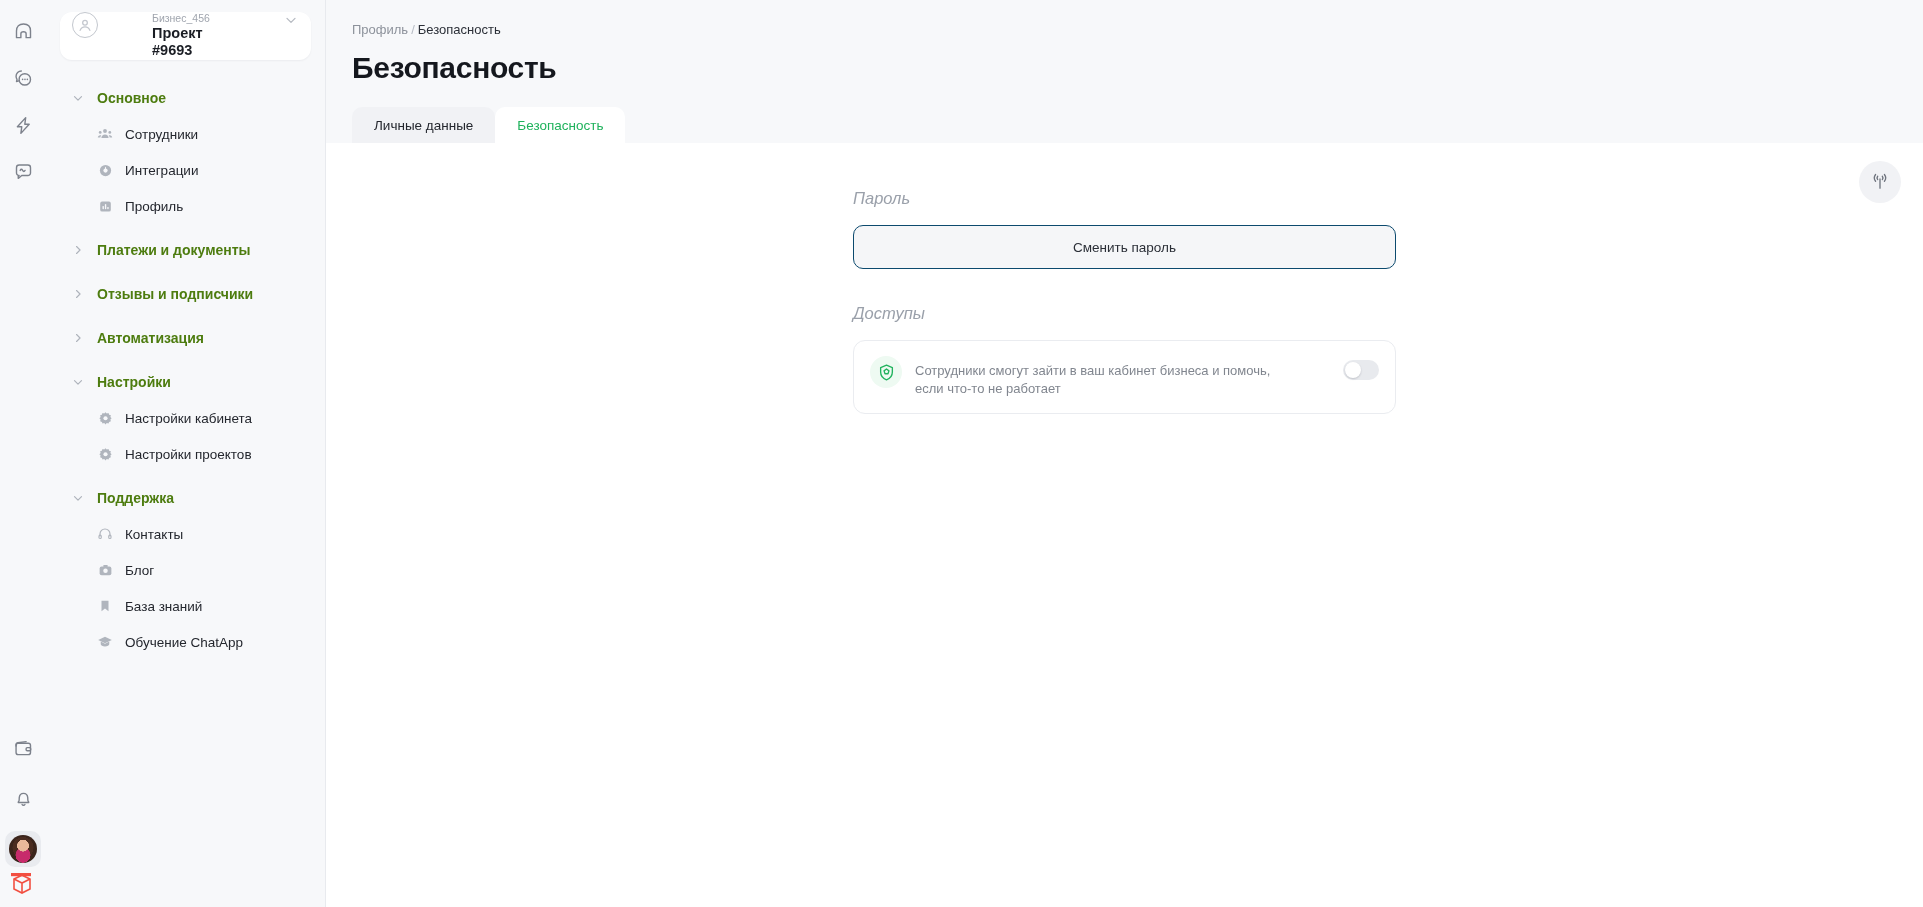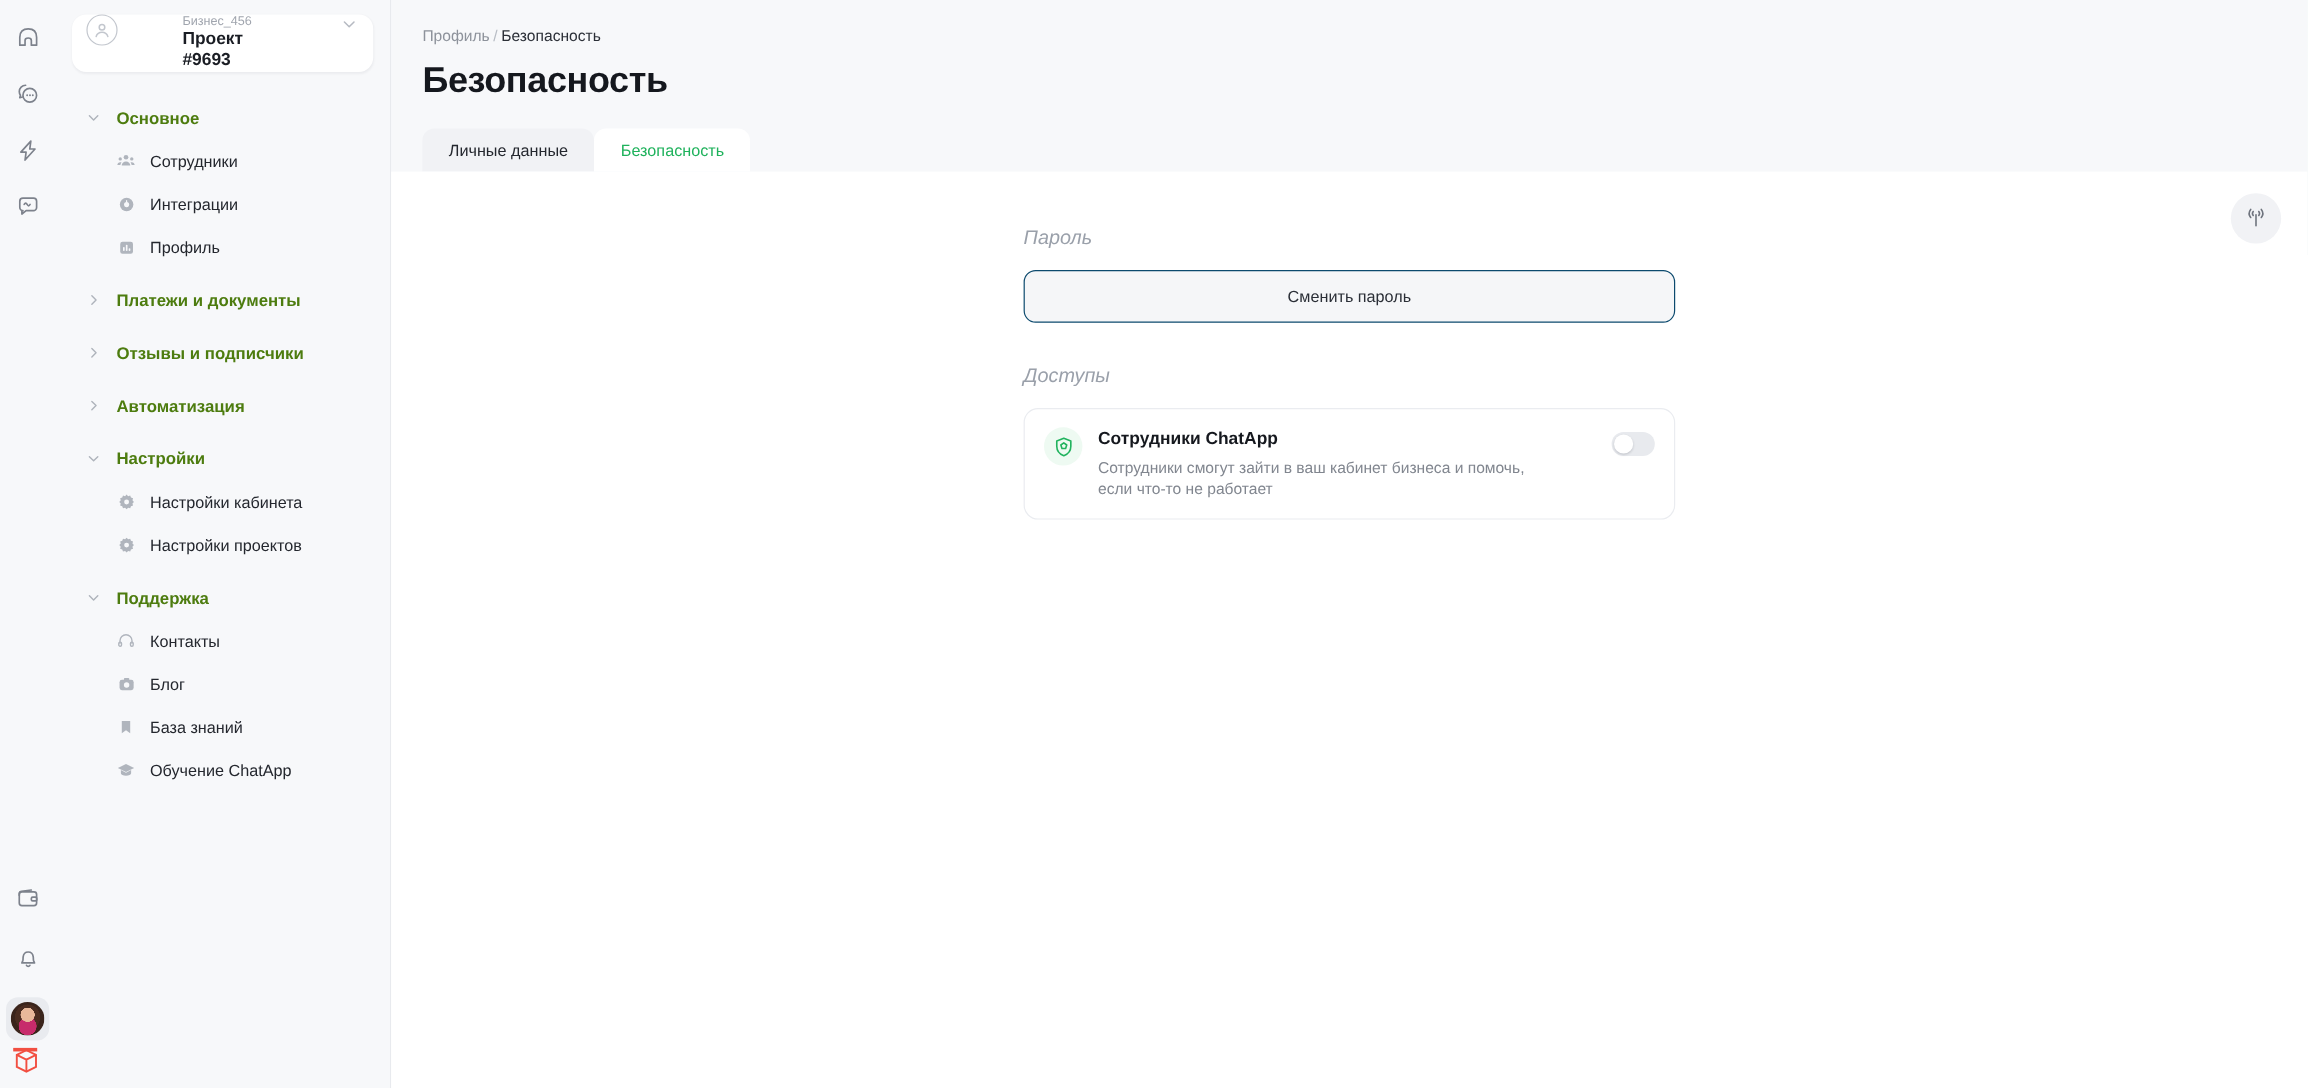--- a/index.html
+++ b/index.html
@@ -431,21 +431,20 @@
         <div class="sect-label second">Доступы</div>
 
         <div class="access-card">
           <span class="acc-ico">
             <svg width="19" height="19" viewBox="0 0 24 24" fill="none" stroke="currentColor" stroke-width="1.7" stroke-linecap="round" stroke-linejoin="round">
               <path d="M12 2.8 4.6 5.8v5.5c0 4.4 3 8.3 7.4 9.9 4.4-1.6 7.4-5.5 7.4-9.9V5.8z"></path>
               <path d="M12 7.6 8.9 9.9l1.2 3.7h3.8l1.2-3.7z"></path>
             </svg>
           </span>
           <span class="acc-body">
-            <span class="acc-title" style="display:block">Сотрудники ChatApp</span>
             <span class="acc-desc" style="display:block">Сотрудники смогут зайти в ваш кабинет бизнеса и помочь, если что-то не работает</span>
           </span>
           <span class="toggle">
             <span class="knob"></span>
           </span>
         </div>
 
       </div>
     </div>
   </div>

